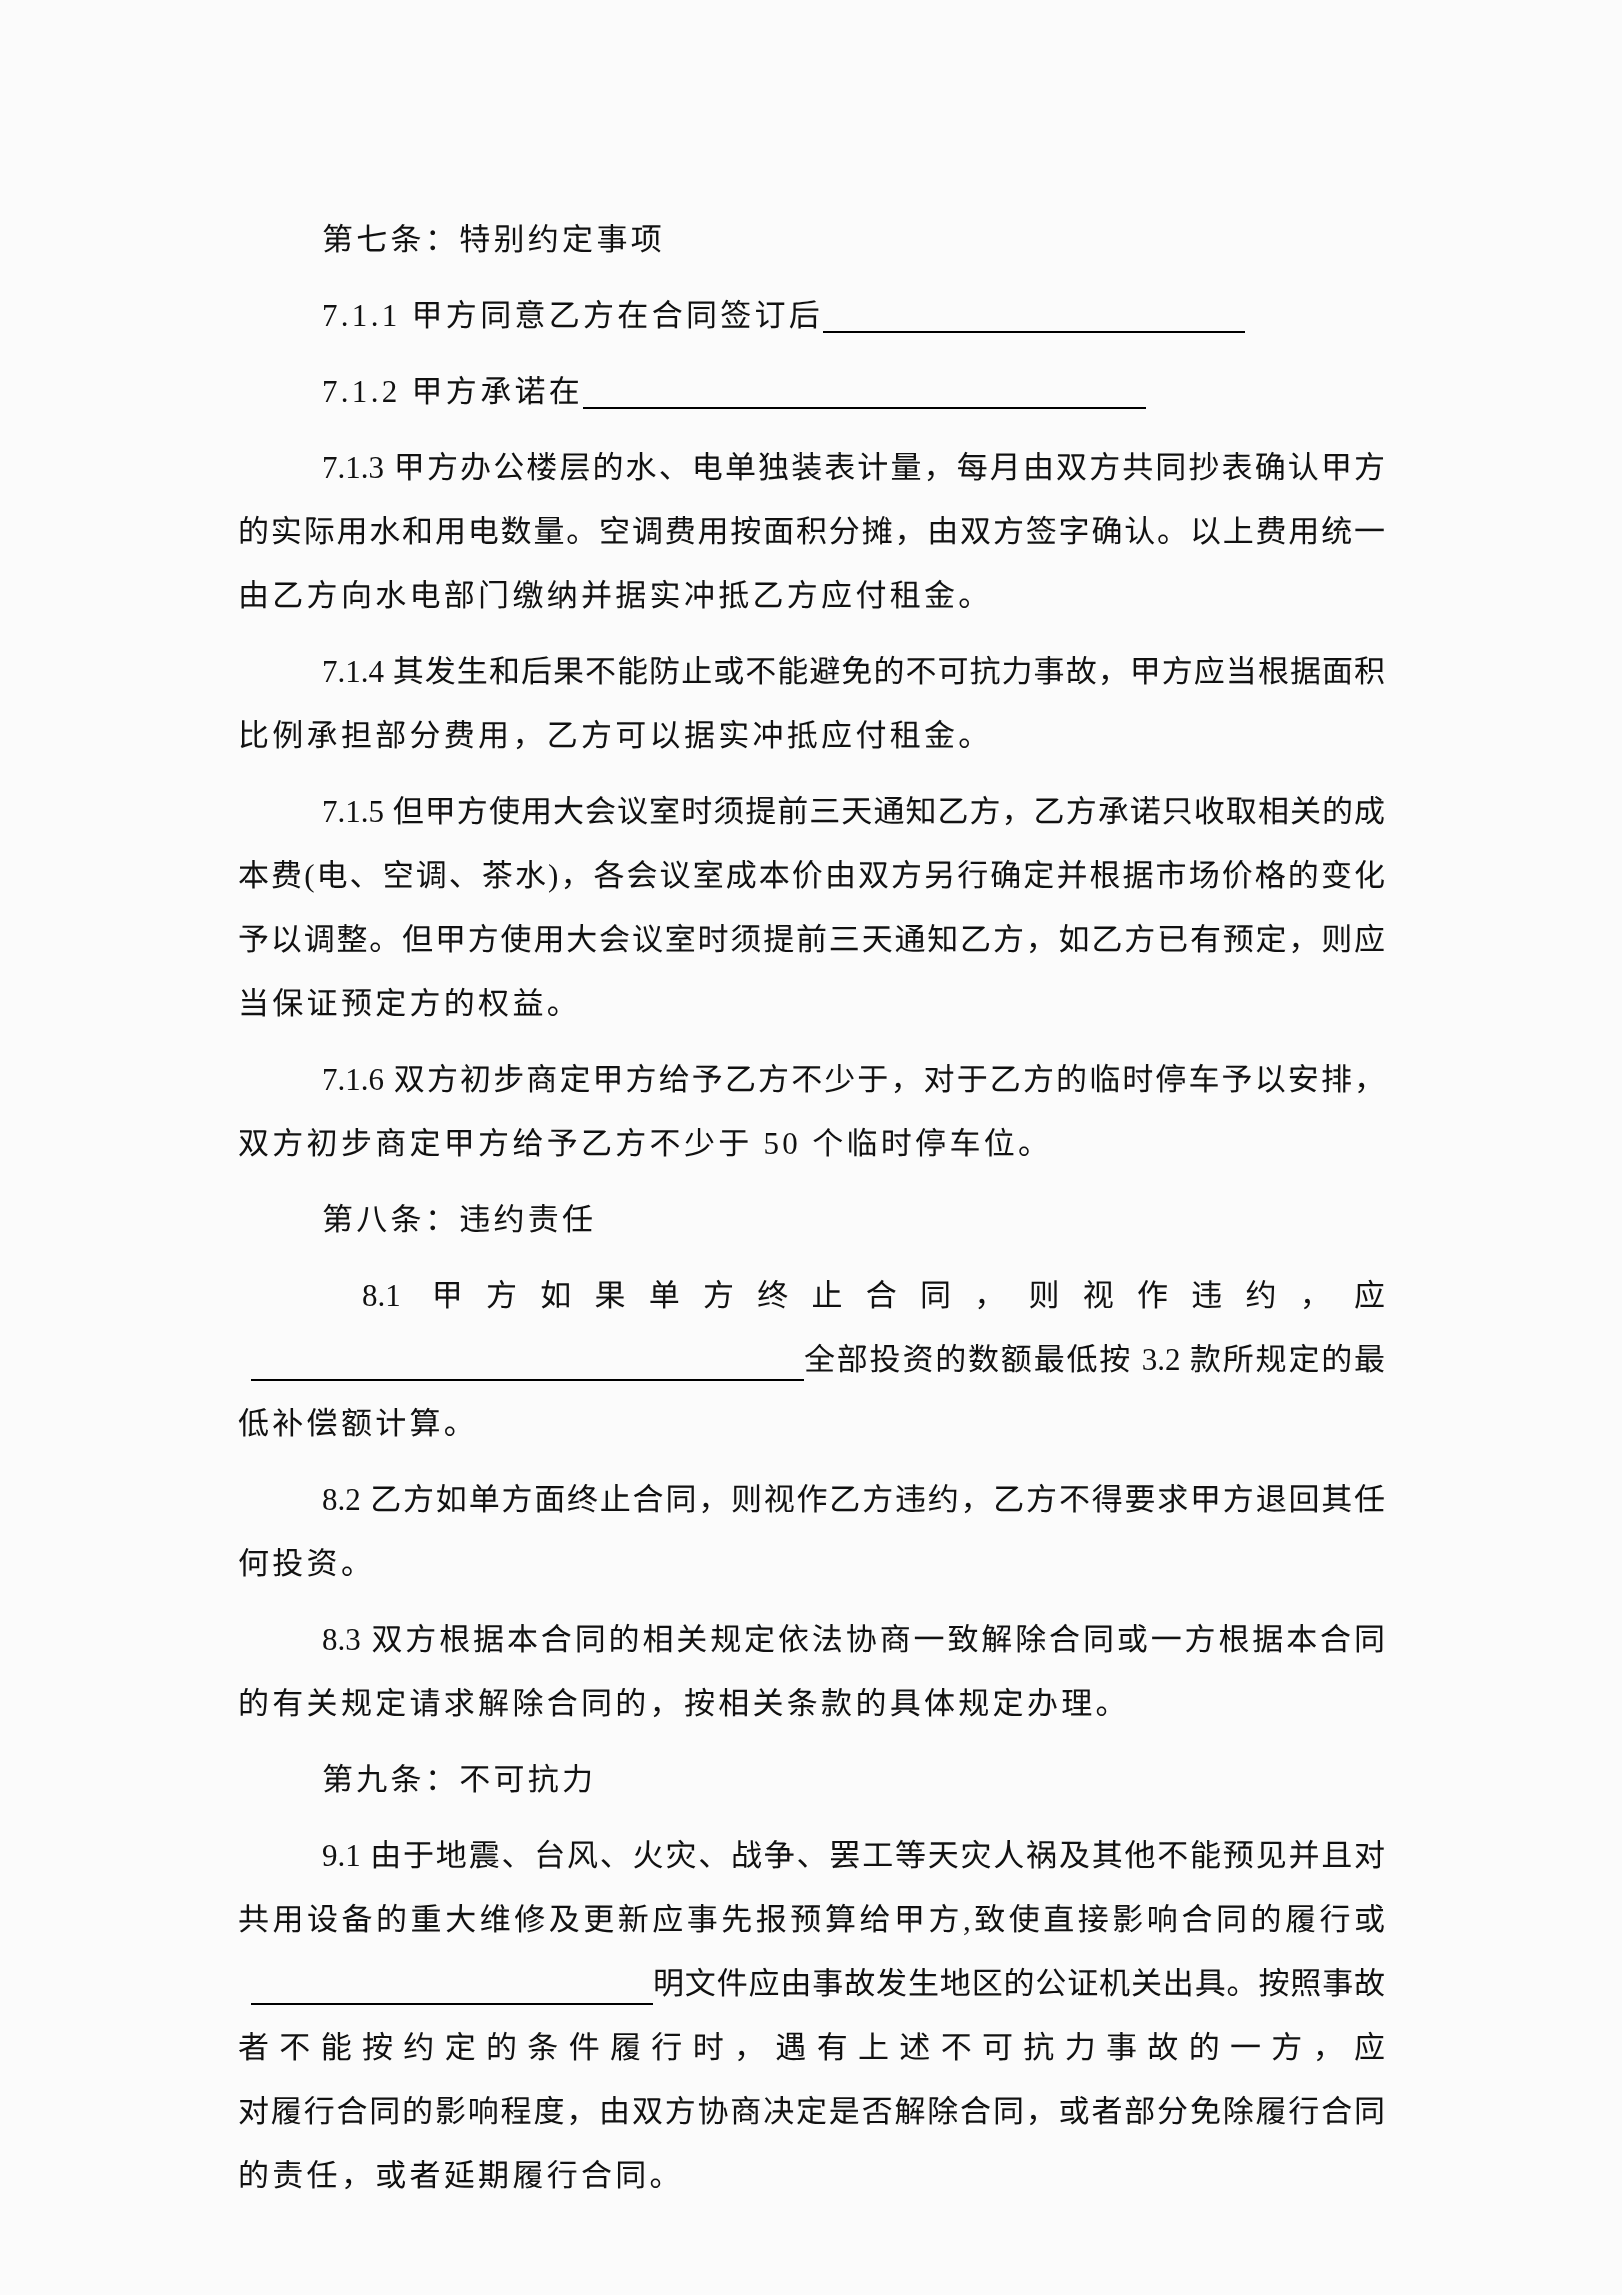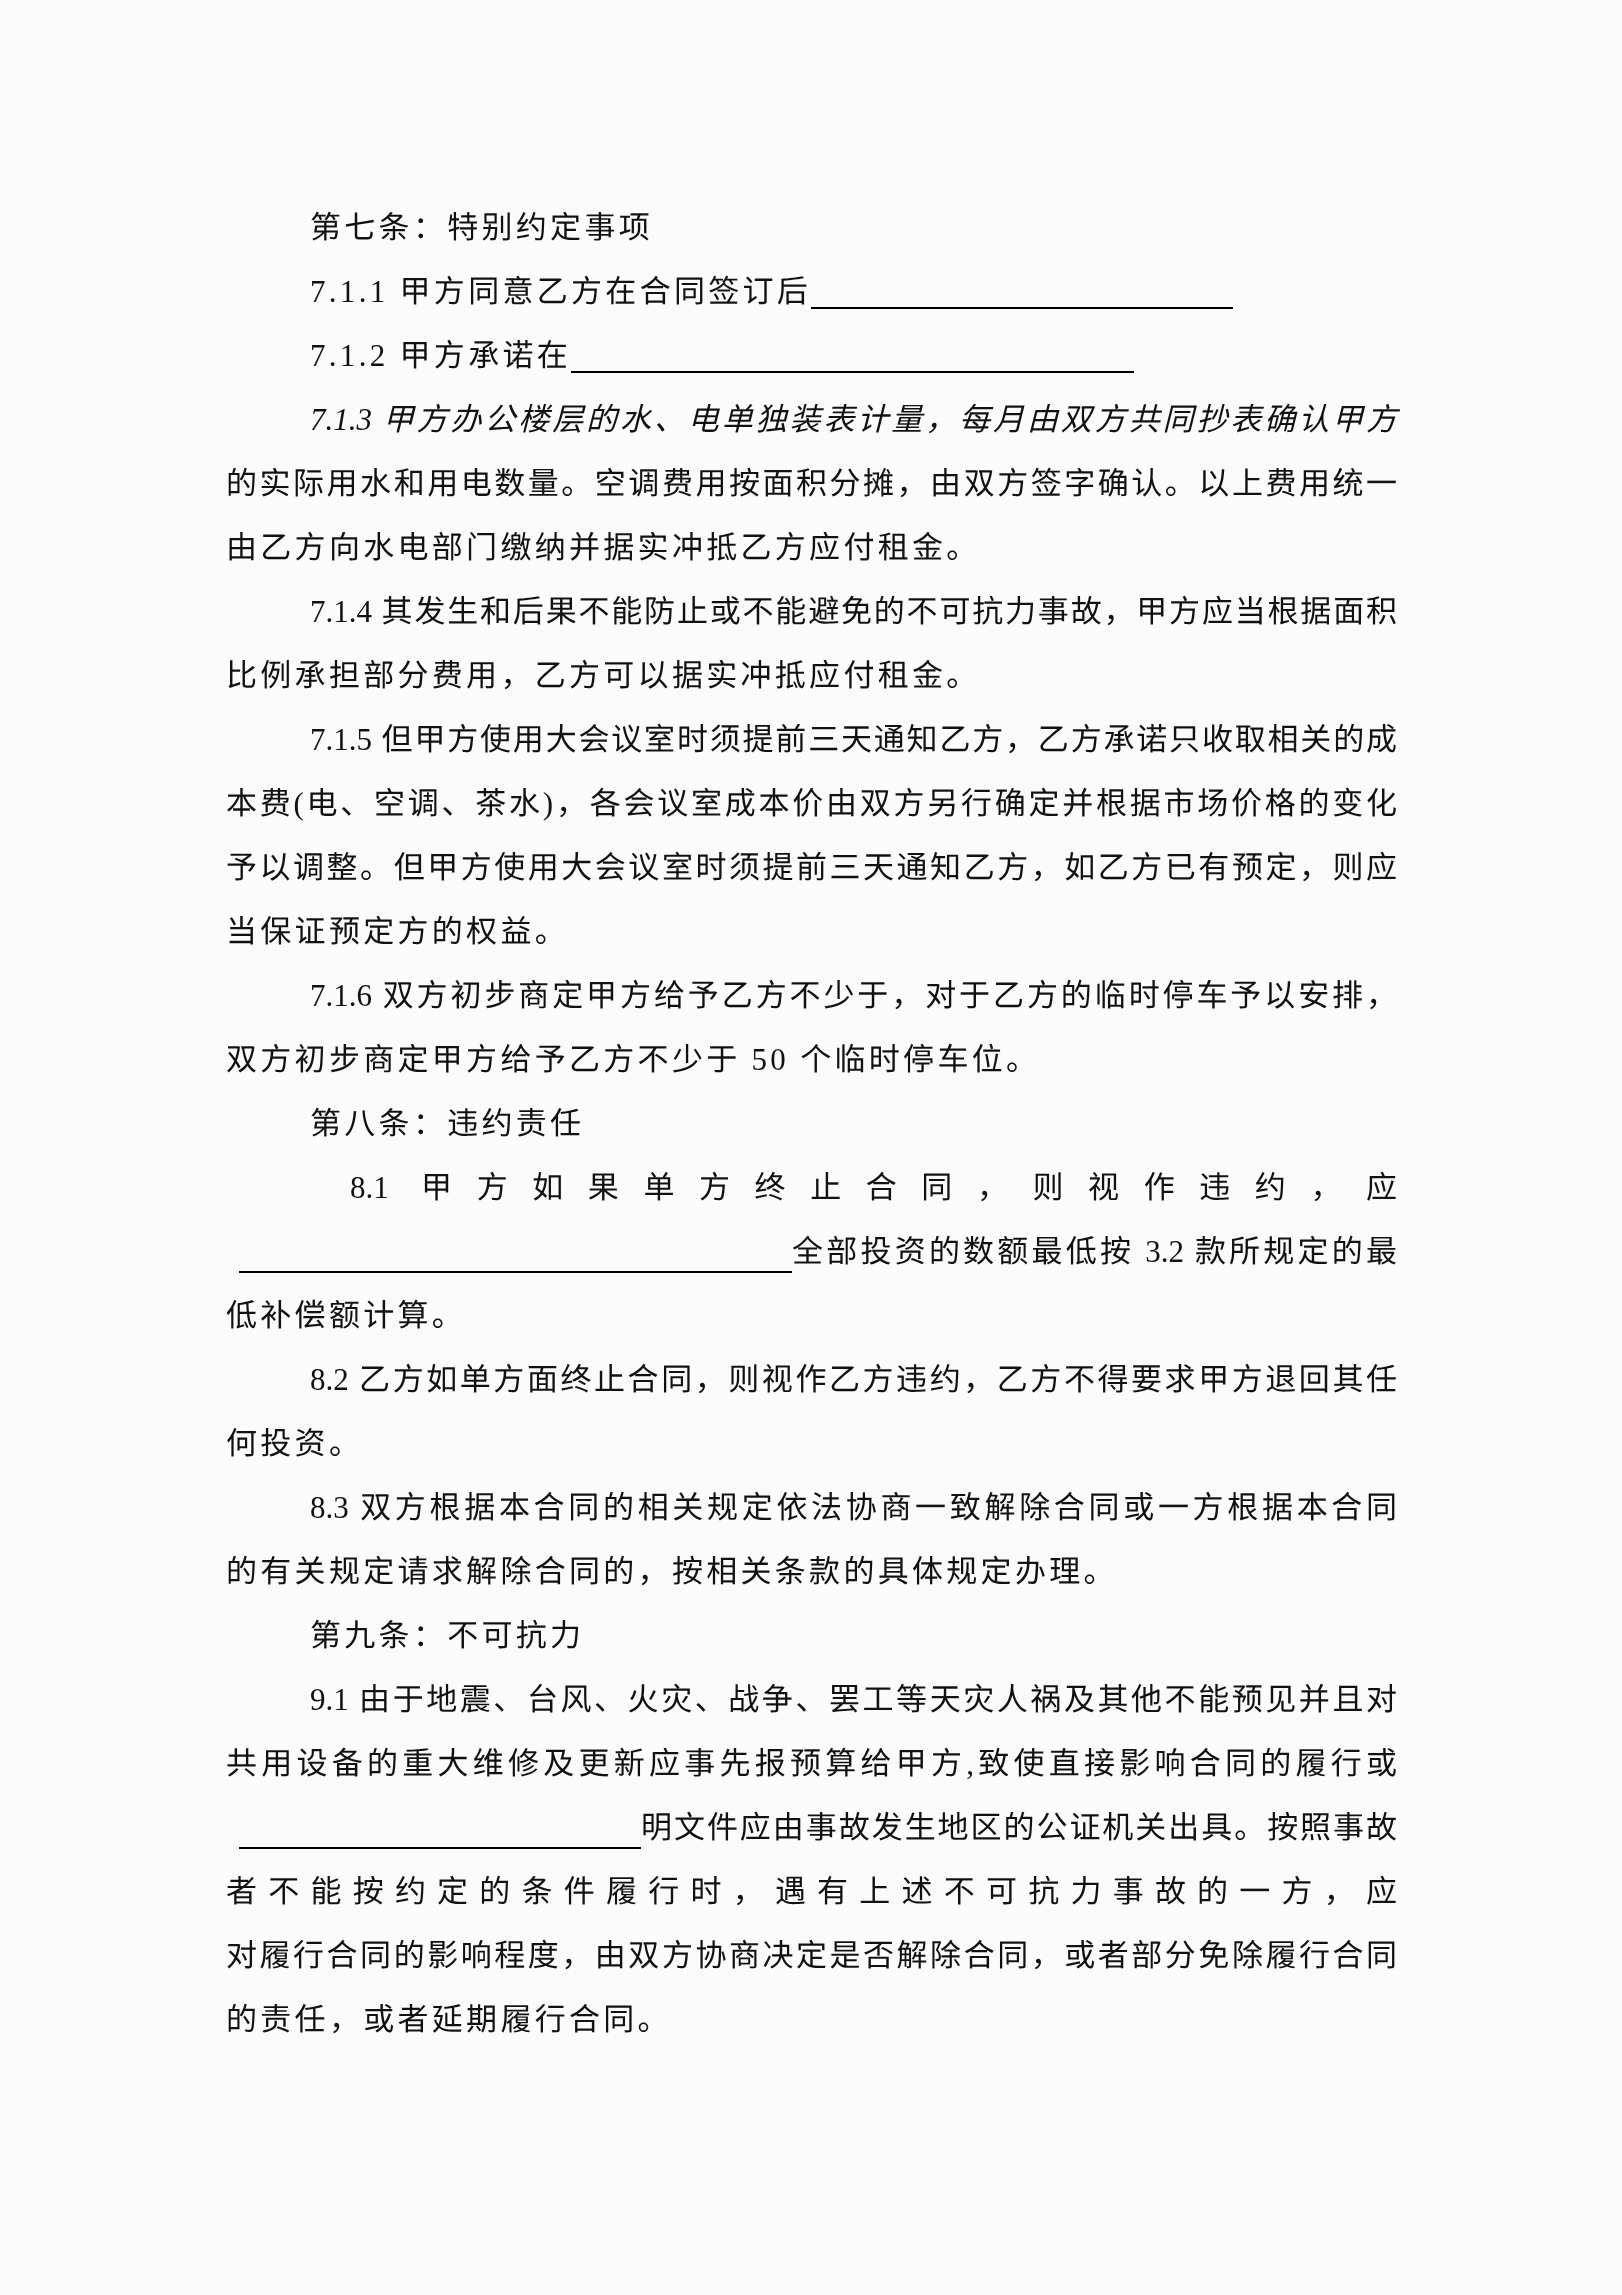--- a/index.html
+++ b/index.html
@@ -15,21 +15,21 @@
     background: #fbfbfb;
     overflow: hidden;
   }
   .doc-body {
     position: absolute;
     left: 226px; top: 196px;
     width: 1171px;
     color: #111111;
     font-size: 31px;
   }
-  .paragraph { margin: 0; }
+  .paragraph { margin: 12px; }
   .line {
     height: 64px;
     line-height: 64px;
     letter-spacing: 3.3px;
     white-space: normal;
     overflow: visible;
   }
   
   .line.jl {
     letter-spacing: 0;
@@ -68,21 +68,21 @@
       <div class="paragraph">
         <div class="line" style="text-indent: 84px;"><span class="txt">第七条：特别约定事项</span></div>
       </div>
       <div class="paragraph">
         <div class="line" style="text-indent: 84px;"><span class="txt">7.1.1 甲方同意乙方在合同签订后</span><span class="blank" style="width: 422px; border-bottom-color: rgb(0, 0, 0);"></span></div>
       </div>
       <div class="paragraph">
         <div class="line" style="text-indent: 84px;"><span class="txt">7.1.2 甲方承诺在</span><span class="blank" style="width: 563px; border-bottom-color: rgb(0, 0, 0);"></span></div>
       </div>
       <div class="paragraph">
-        <div class="line jl" style="text-indent: 84px; font-style: italic;"><span class="txt">7.1.3 甲方办公楼层的水、电单独装表计量，每月由双方共同抄表确认甲方</span></div>
+        <div class="line jl" style="text-indent: 84px;"><span class="txt">7.1.3 甲方办公楼层的水、电单独装表计量，每月由双方共同抄表确认甲方</span></div>
         <div class="line jl"><span class="txt">的实际用水和用电数量。空调费用按面积分摊，由双方签字确认。以上费用统一</span></div>
         <div class="line"><span class="txt">由乙方向水电部门缴纳并据实冲抵乙方应付租金。</span></div>
       </div>
       <div class="paragraph">
         <div class="line jl" style="text-indent: 84px;"><span class="txt">7.1.4 其发生和后果不能防止或不能避免的不可抗力事故，甲方应当根据面积</span></div>
         <div class="line"><span class="txt">比例承担部分费用，乙方可以据实冲抵应付租金。</span></div>
       </div>
       <div class="paragraph">
         <div class="line jl" style="text-indent: 84px;"><span class="txt">7.1.5 但甲方使用大会议室时须提前三天通知乙方，乙方承诺只收取相关的成</span></div>
         <div class="line jl"><span class="txt">本费(电、空调、茶水)，各会议室成本价由双方另行确定并根据市场价格的变化</span></div>

